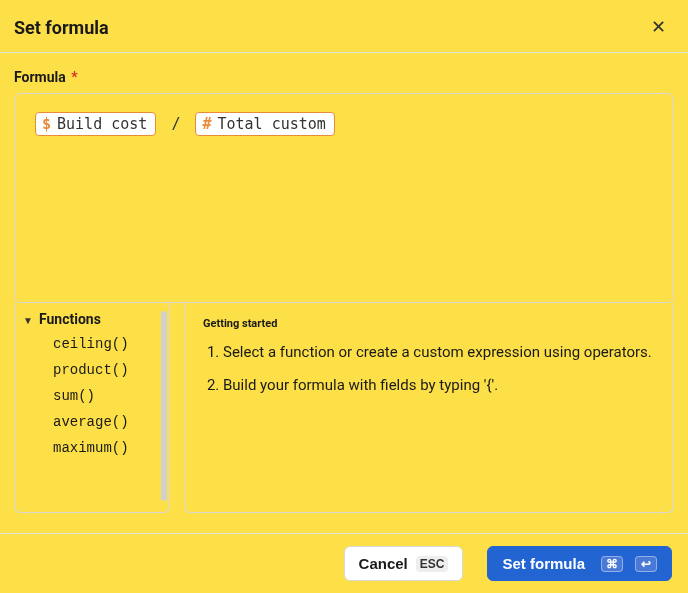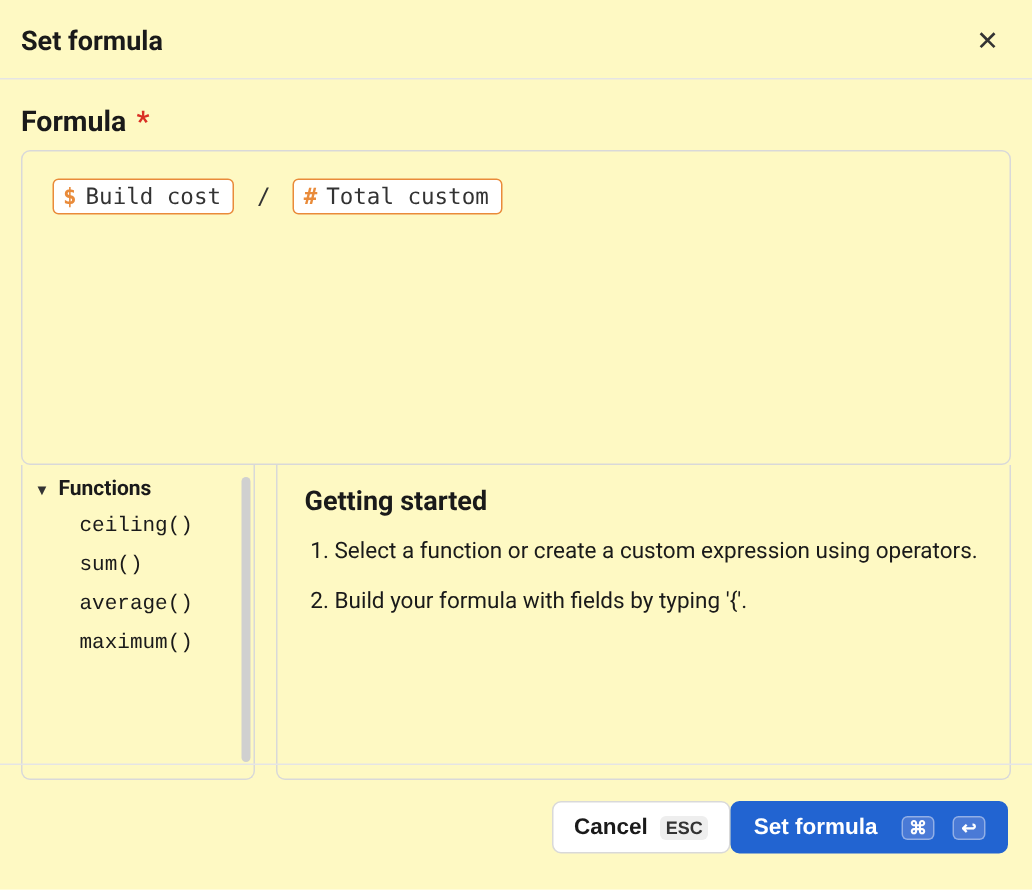--- a/index.html
+++ b/index.html
@@ -1,40 +1,40 @@
 <!DOCTYPE html>
 <html><head>
 <meta charset="utf-8">
 <style>
   * { box-sizing: border-box; }
   html, body { margin:0; padding:0; font-family: -apple-system, BlinkMacSystemFont, "Segoe UI", Roboto, sans-serif; color:#1a1a1a; }
-  .dialog { width:688px; height:593px; position:relative; background:#fef9c3; }
+  .dialog { width:688px; height:593px; position:relative; background:#fde047; }
   .header { padding:14px 18px 12px 14px; display:flex; align-items:center; justify-content:space-between; }
   .header h1 { margin:0; font-size:18px; font-weight:700; }
   .close-x { font-size:18px; line-height:1; cursor:pointer; color:#333; background:none; border:none; padding:4px; }
   .divider { height:1px; background:#e5e5e5; }
   .body { padding:16px 14px 0 14px; }
-  .field-label { font-size:19px; font-weight:700; margin-bottom:8px; }
+  .field-label { font-size:14px; font-weight:700; margin-bottom:8px; }
   .req { color:#d93025; margin-left:2px; }
   .formula-box { border:1px solid #d9d9d9; border-radius:6px; height:210px; padding:18px 20px; font-family: "SFMono-Regular", Consolas, monospace; font-size:15px; color:#333; }
   .token { display:inline-flex; align-items:center; border:1px solid #e98b3a; border-radius:4px; padding:2px 8px 2px 6px; background:#fff; font-family: "SFMono-Regular", Consolas, monospace; font-size:15px; color:#333; vertical-align:middle; }
   .token .sym { color:#e98b3a; font-weight:600; margin-right:6px; font-size:15px; }
   .op { display:inline-block; padding:0 6px; font-family: "SFMono-Regular", Consolas, monospace; font-size:15px; color:#333; vertical-align:middle; }
   .lower { display:flex; gap:14px; margin-top:0; height:210px; }
   .funcs { width:156px; border:1px solid #d9d9d9; border-top:none; border-radius:0 0 6px 6px; overflow:hidden; position:relative; font-size:14px; }
   .funcs-inner { height:100%; overflow-y:auto; padding:4px 0; }
   .func-header { display:flex; align-items:center; font-weight:700; padding:4px 10px 4px 24px; position:relative; cursor:pointer; }
   .func-header .tri { position:absolute; left:8px; top:8px; font-size:10px; color:#333; }
   .func-item { padding:5px 10px 5px 38px; cursor:pointer;font-family:Liberation Mono, monospace; }
   .funcs-scroll-thumb { position:absolute; right:2px; top:8px; width:6px; height:190px; background:#d0d0d0; border-radius:3px; }
   .help { flex:1; border:1px solid #d9d9d9; border-top:none; border-radius:0 0 6px 6px; padding:14px 18px; font-size:15px; }
-  .help h3 { margin:0 0 12px 0; font-size:18px; font-weight:700; }
+  .help h3 { margin:0 0 12px 0; font-size:11px; font-weight:700; }
   .help ol { margin:0; padding-left:20px; }
   .help li { margin-bottom:12px; line-height:1.4; }
-  .footer { position:absolute; left:0; right:0; bottom:0; border-top:1px solid #e5e5e5; padding:24px 16px; display:flex; justify-content:flex-end; gap:0; }
+  .footer { position:absolute; left:0; right:0; bottom:0; border-top:1px solid #e5e5e5; padding:12px 16px; display:flex; justify-content:flex-end; gap:24px; }
   .btn { display:inline-flex; align-items:center; font-size:15px; font-weight:600; border-radius:6px; padding:8px 14px; cursor:pointer; }
   .btn-secondary { background:#fff; border:1px solid #d9d9d9; color:#1a1a1a; }
   .btn-primary { background:#2264d1; border:1px solid #2264d1; color:#fff; }
   .kbd { display:inline-flex; align-items:center; justify-content:center; min-width:22px; height:16px; border-radius:4px; font-size:12px; font-weight:700; margin-left:8px; padding:0 4px; font-family:-apple-system, sans-serif; }
   .kbd-light { background:#eee; color:#333; }
   .kbd-dark { background:#4a7ad6; color:#fff; border:1px solid rgba(255,255,255,0.4); }
   .kbd-group { display:inline-flex; gap:4px; margin-left:8px; }
 </style>
 </head>
 <body>
@@ -65,20 +65,21 @@
     </div>
 
     <div class="lower">
       <div class="funcs">
         <div class="funcs-inner">
           <div class="func-header">
             <span class="tri">▼</span>
             <span>Functions</span>
           </div>
           <div class="func-item">ceiling()</div>
+          <div class="func-item">product()</div>
           <div class="func-item">sum()</div>
           <div class="func-item">average()</div>
           <div class="func-item">maximum()</div>
         </div>
         <div class="funcs-scroll-thumb"></div>
       </div>
 
       <div class="help">
         <h3>Getting started</h3>
         <ol>

